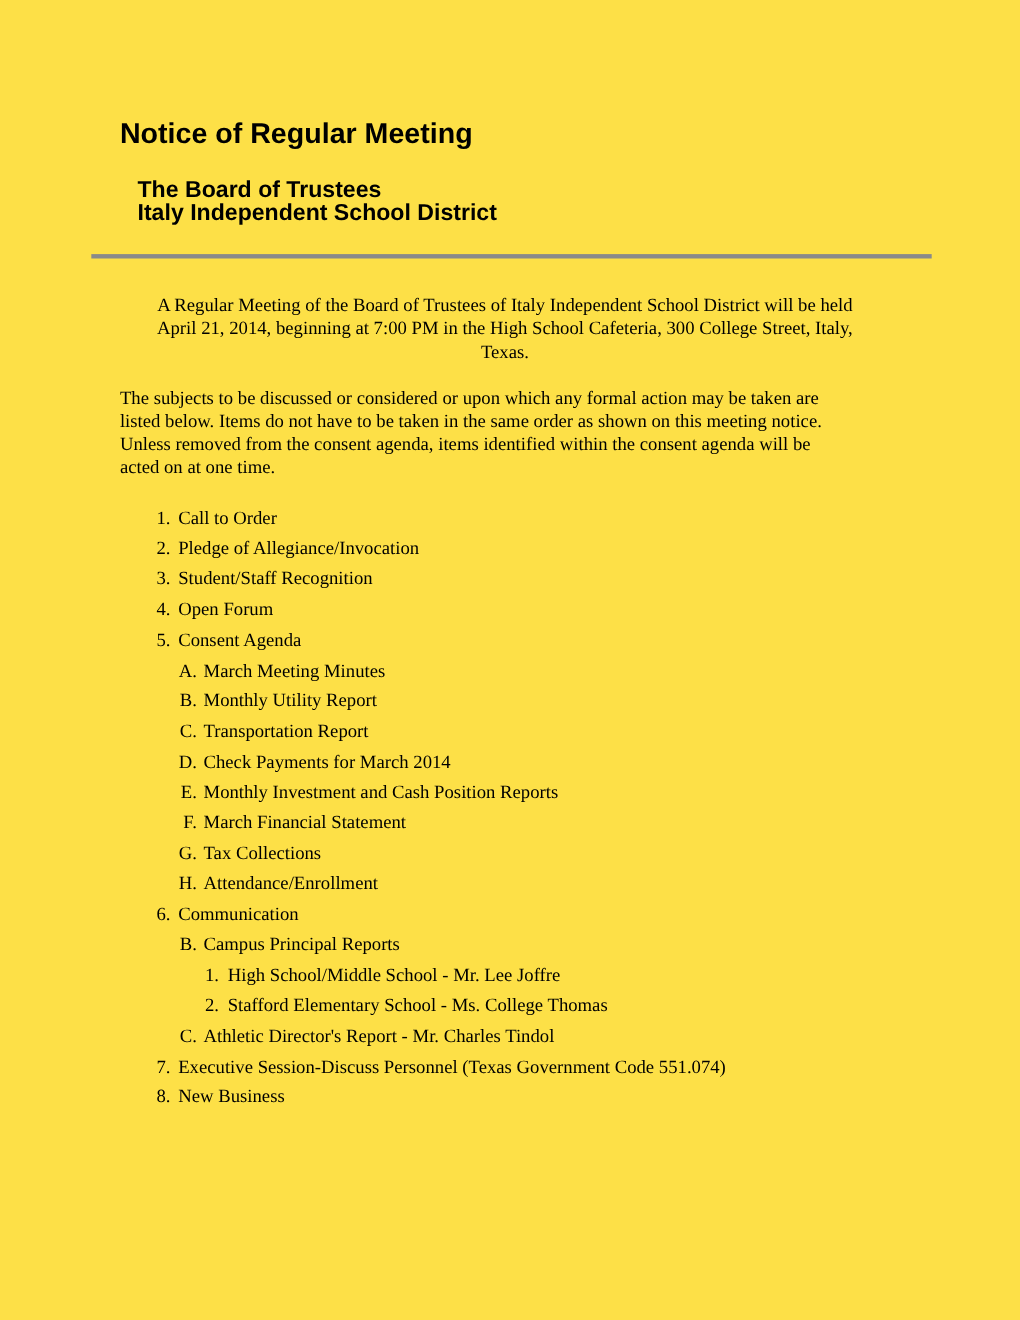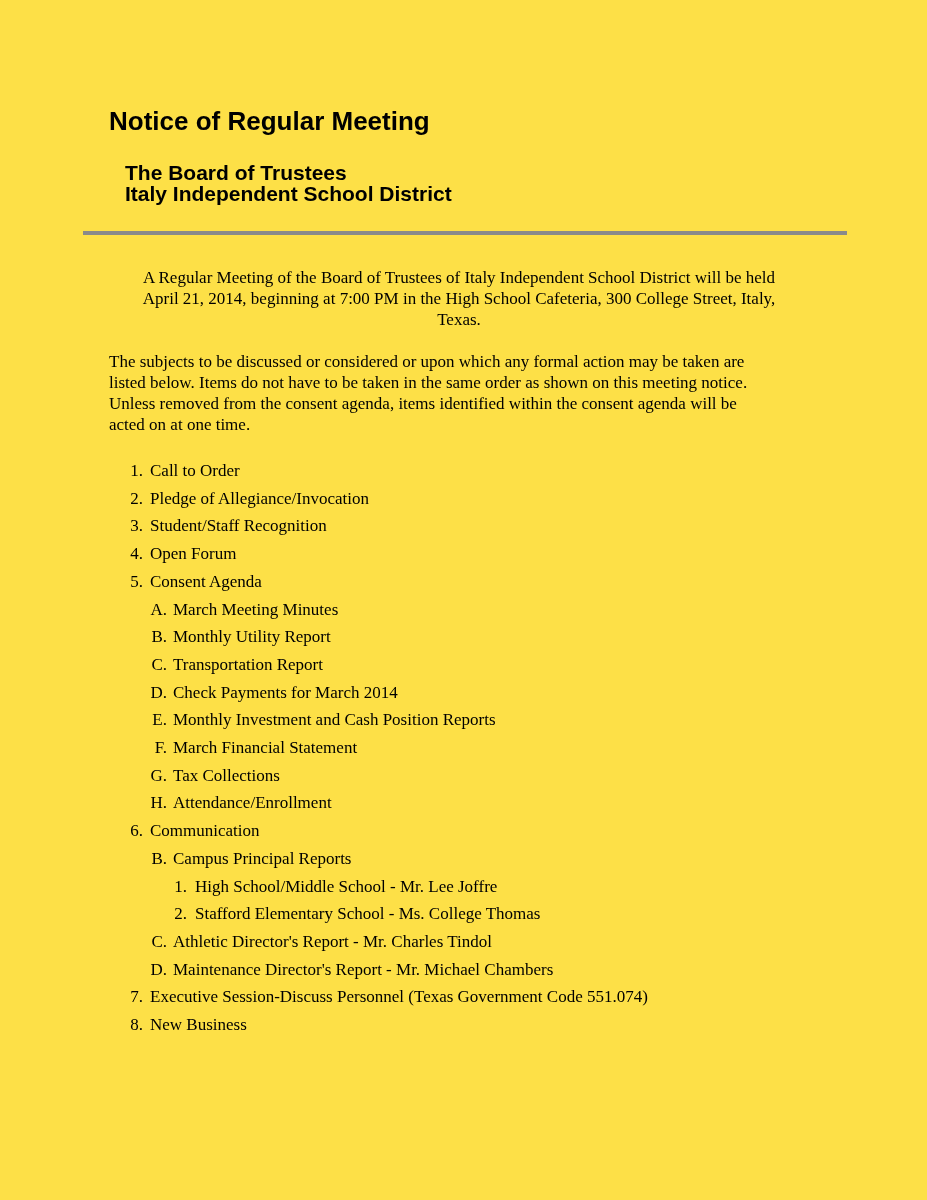--- a/index.html
+++ b/index.html
@@ -62,20 +62,21 @@
   .agenda {
     position: absolute;
     left: 0;
     top: 457px;
     width: 927px;
     font-size: 17px;
   }
   .agenda-row {
     line-height: 27.7px;
     white-space: pre;
+    margin-left: 12px;
   }
   .agenda-row .marker {
     display: inline-block;
     text-align: right;
   }
   .level-1 .marker { width: 143px; margin-right: 7px; }
   .level-2 .marker { width: 167px; margin-right: 6px; }
   .level-3 .marker { width: 187px; margin-right: 8px; }
 </style>
 </head>
@@ -111,18 +112,17 @@
       <div class="agenda-row level-2"><span class="marker">D.</span><span class="text">Check Payments for March 2014</span></div>
       <div class="agenda-row level-2"><span class="marker">E.</span><span class="text">Monthly Investment and Cash Position Reports</span></div>
       <div class="agenda-row level-2"><span class="marker">F.</span><span class="text">March Financial Statement</span></div>
       <div class="agenda-row level-2"><span class="marker">G.</span><span class="text">Tax Collections</span></div>
       <div class="agenda-row level-2"><span class="marker">H.</span><span class="text">Attendance/Enrollment</span></div>
       <div class="agenda-row level-1"><span class="marker">6.</span><span class="text">Communication</span></div>
       <div class="agenda-row level-2"><span class="marker">B.</span><span class="text">Campus Principal Reports</span></div>
       <div class="agenda-row level-3"><span class="marker">1.</span><span class="text">High School/Middle School - Mr. Lee Joffre</span></div>
       <div class="agenda-row level-3"><span class="marker">2.</span><span class="text">Stafford Elementary School - Ms. College Thomas</span></div>
       <div class="agenda-row level-2"><span class="marker">C.</span><span class="text">Athletic Director's Report - Mr. Charles Tindol</span></div>
-      <div class="agenda-row level-2"><span class="marker">D.</span><span class="text">Maintenance Director's Report - Mr. Michael Chambers</span></div>
       <div class="agenda-row level-1"><span class="marker">7.</span><span class="text">Executive Session-Discuss Personnel (Texas Government Code 551.074)</span></div>
       <div class="agenda-row level-1"><span class="marker">8.</span><span class="text">New Business</span></div>
     </div>
 
 </div>
 
 </body></html>

